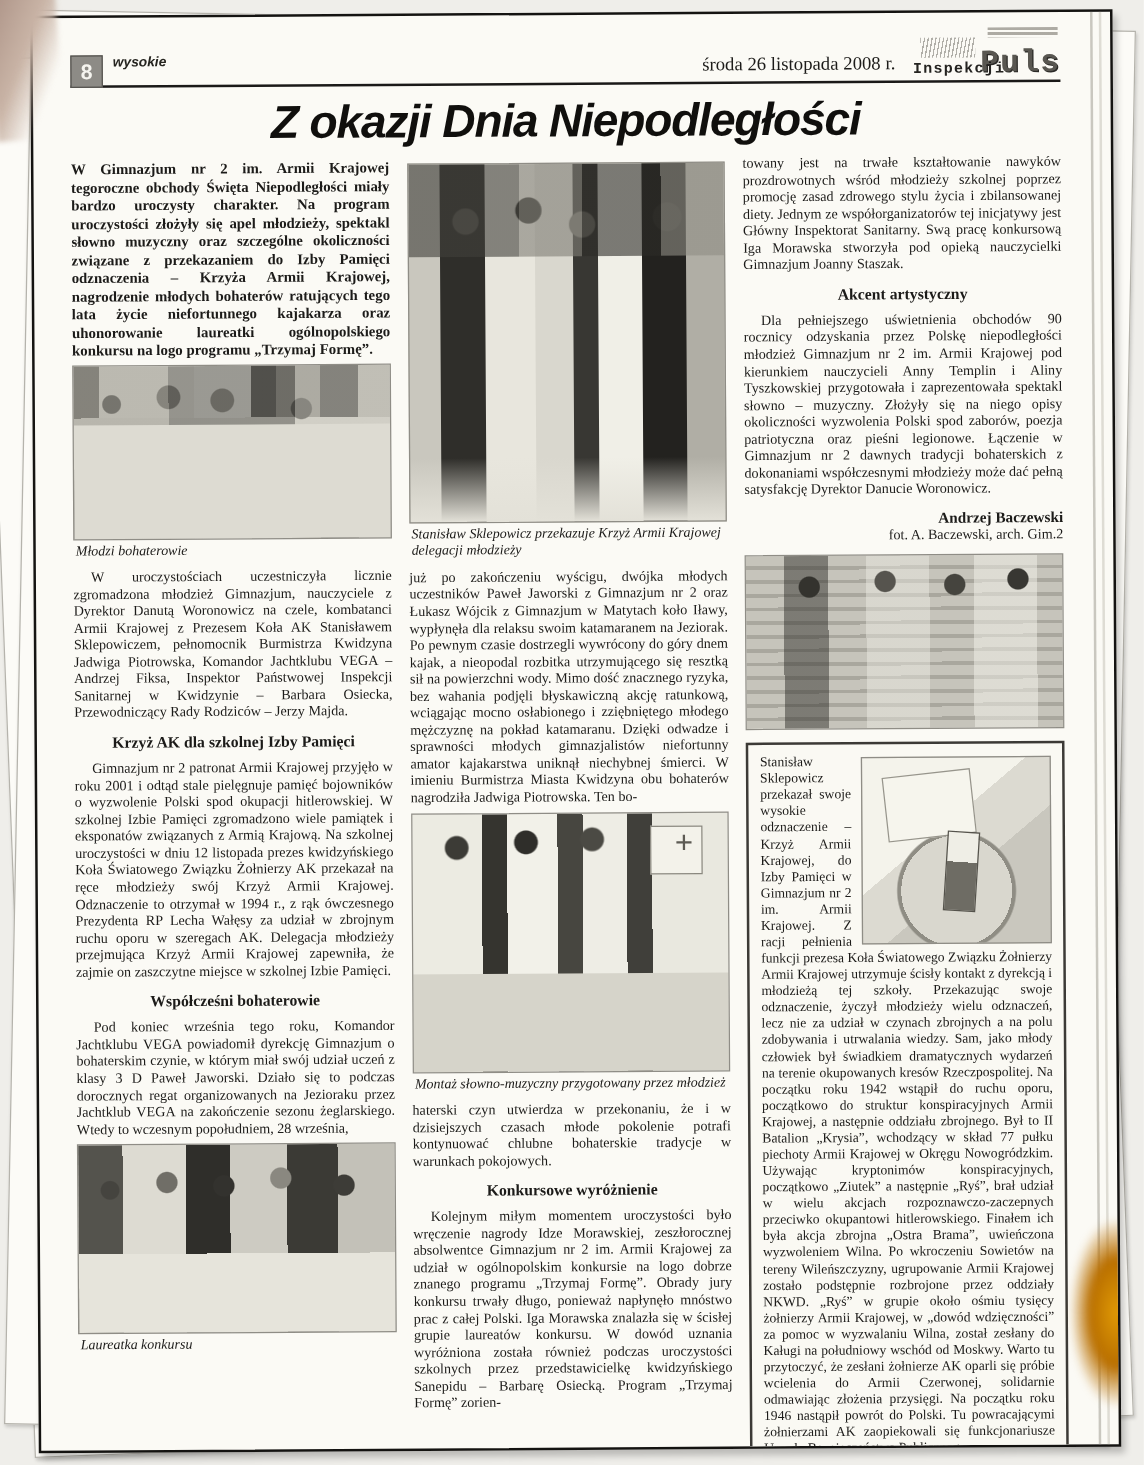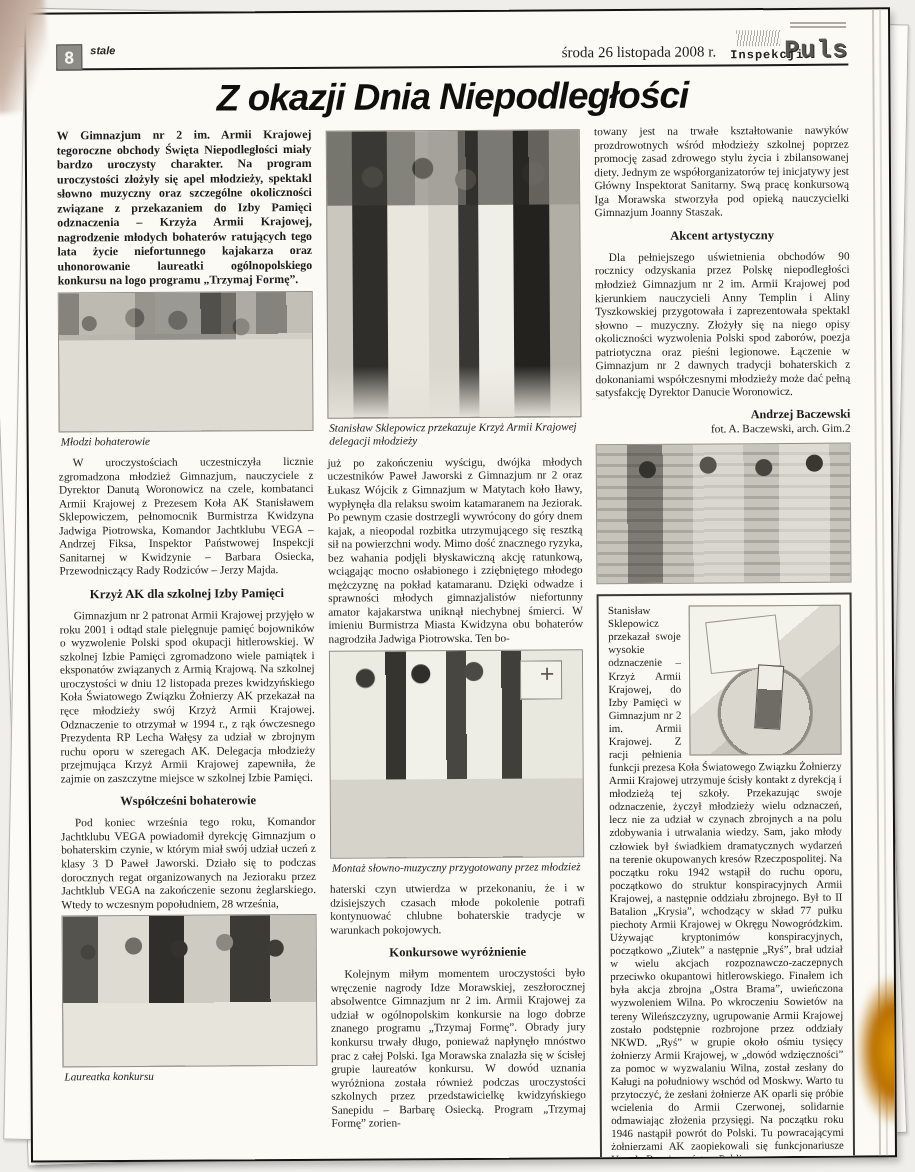--- a/index.html
+++ b/index.html
@@ -155,21 +155,21 @@
 <div class="smudge-top-left"></div>
 
 <div class="page">
   <div class="curl curl-1"></div>
   <div class="curl curl-2"></div>
   <div class="smudge-orange"></div>
 
   <header class="masthead">
     <div class="mh-left">
       <span class="pagenum-box">8</span>
-      <span class="pageword">stale</span>
+      <span class="pageword">wysokie</span>
     </div>
     <div class="mh-right">
       <span class="issue-date">środa 26 listopada 2008 r.</span>
       <span class="logo">
         <span class="logo-lines"></span>
         <span class="logo-scribble"></span>
         <span class="logo-puls">Puls</span>
         <span class="logo-city">Inspekcji</span>
       </span>
     </div>

